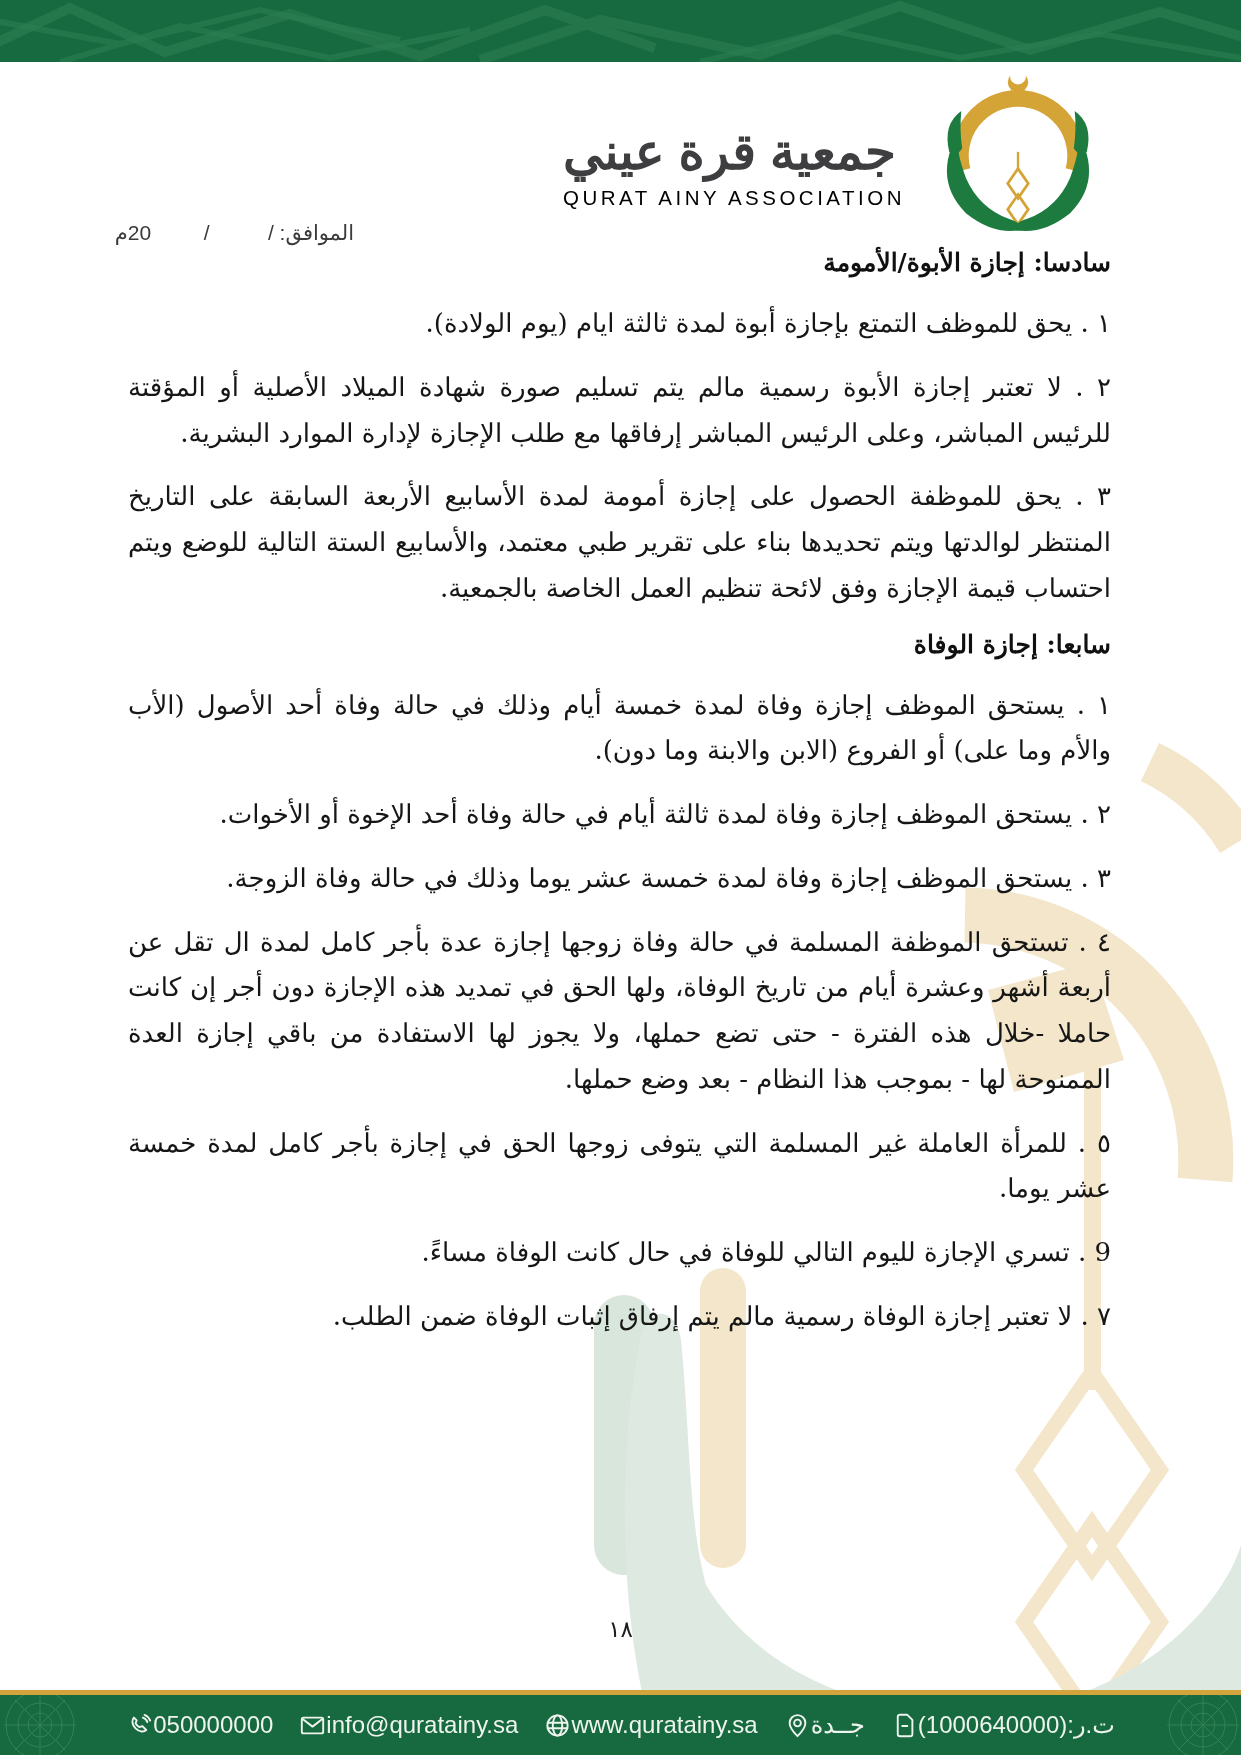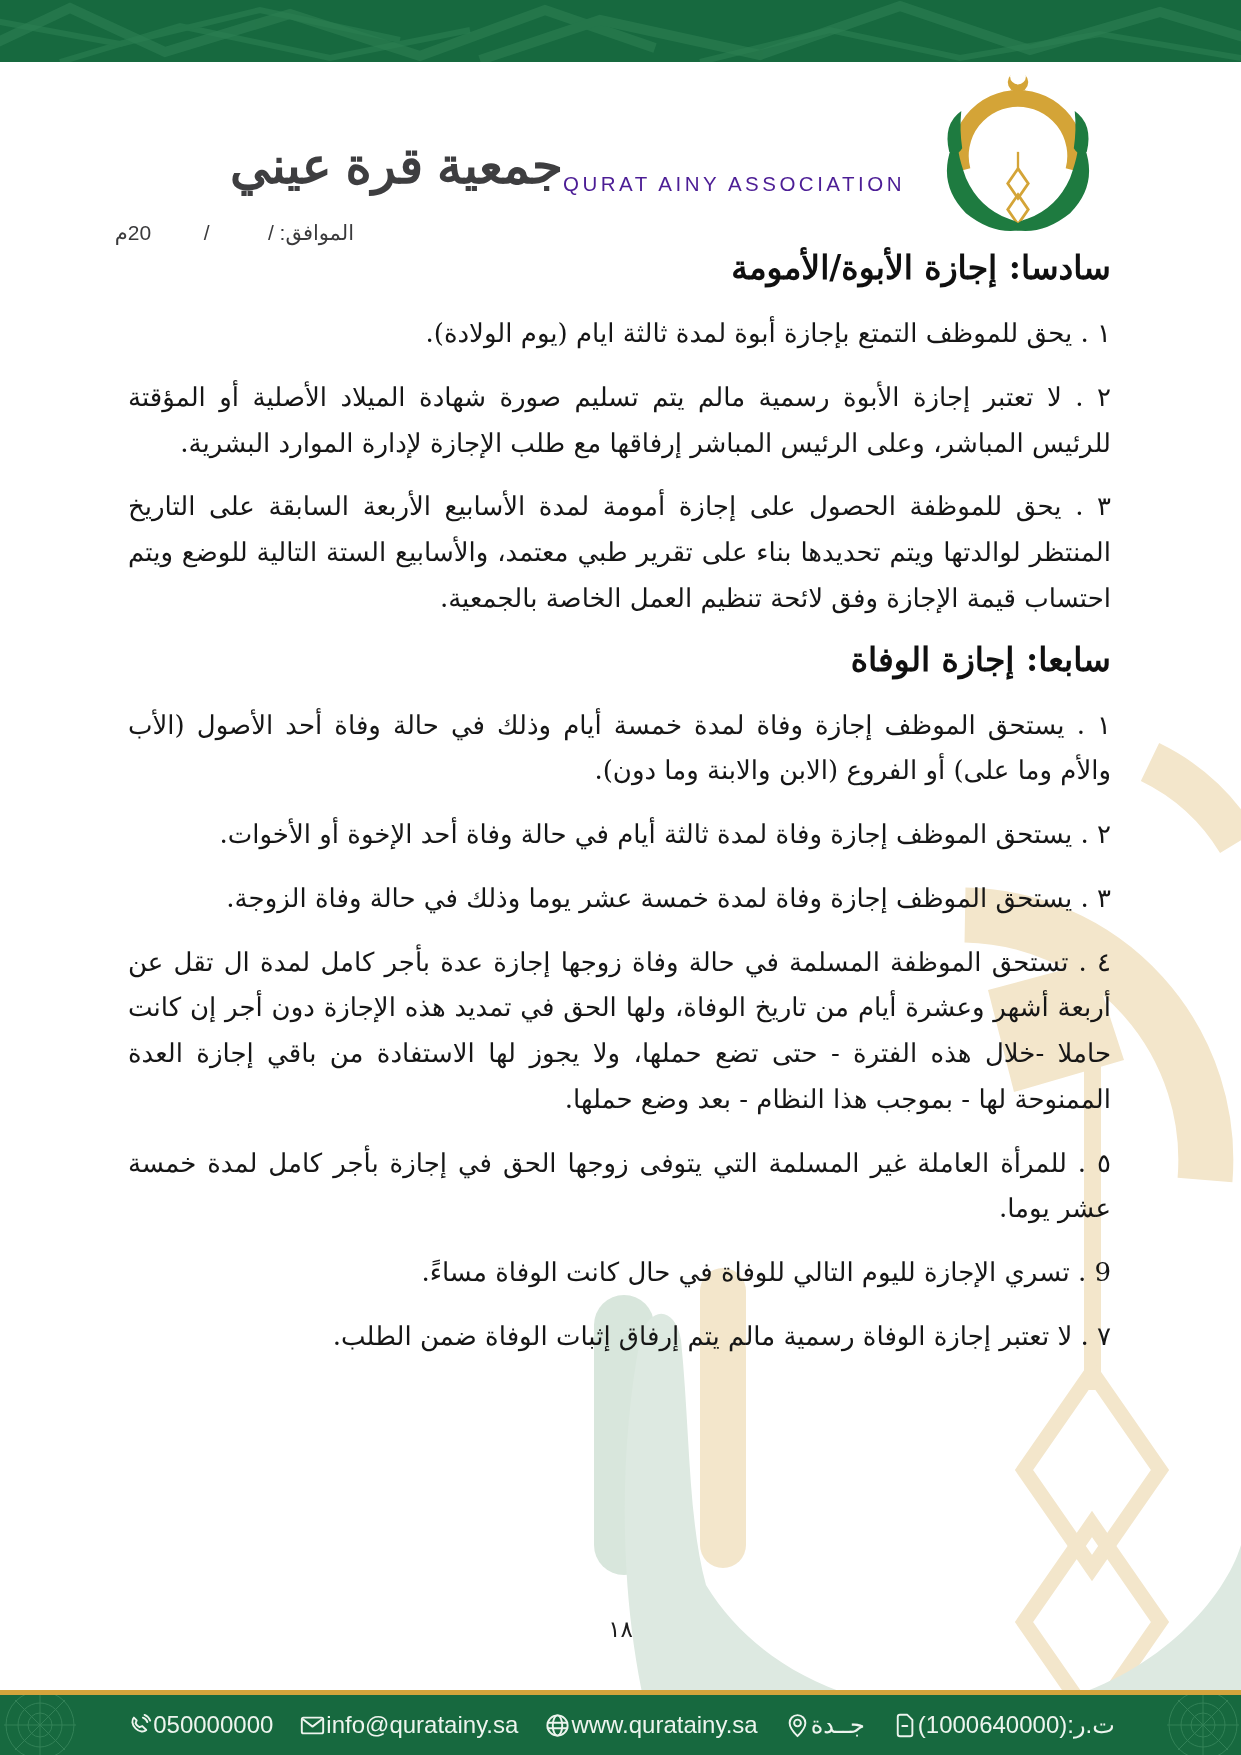--- a/index.html
+++ b/index.html
@@ -9,27 +9,27 @@
   }
   
   .header-band{position:absolute;top:0;left:0;width:1241px;height:62px;background:#17693F;overflow:hidden;z-index:2;}
   
   .date-block{
     position:absolute;top:136px;left:34px;width:320px;z-index:1;
     direction:rtl;text-align:right;color:#3A3A3C;font-size:21px;line-height:1.85;white-space:pre;
   }
   
   .brand{position:absolute;top:66px;right:130px;display:flex;align-items:center;gap:20px;z-index:1;}
-  .brand-text{display:flex;flex-direction:row;align-items:flex-end;margin-top:34px;}
+  .brand-text{display:flex;flex-direction:column;align-items:flex-start;margin-top:34px;}
   .brand-ar{font-size:50px;font-weight:bold;color:#3E3E40;direction:rtl;line-height:1.15;letter-spacing:1px;}
-  .brand-en{font-size:20.5px;letter-spacing:3.5px;color:#4c1d95;margin-top:4px;white-space:nowrap;}
+  .brand-en{font-size:20.5px;letter-spacing:3.5px;color:#000000;margin-top:4px;white-space:nowrap;}
   
   .content{position:absolute;top:248px;right:130px;left:128px;z-index:1;direction:rtl;}
   .section-title{
-    font-family:"DejaVu Serif",serif;font-weight:bold;font-size:33px;color:#101010;margin:0 0 24px 0;
+    font-family:"DejaVu Serif",serif;font-weight:bold;font-size:25px;color:#101010;margin:0 0 24px 0;
   }
   .section + .section{}
   p.item{
     font-family:"DejaVu Serif",serif;font-size:26px;color:#161616;line-height:1.76;
     text-align:justify;margin:0 0 18px 0;
   }
   .page-number{
     position:absolute;top:1616px;left:0;right:0;text-align:center;z-index:1;
     font-family:"DejaVu Serif",serif;font-size:23px;color:#1d1d1d;
   }

